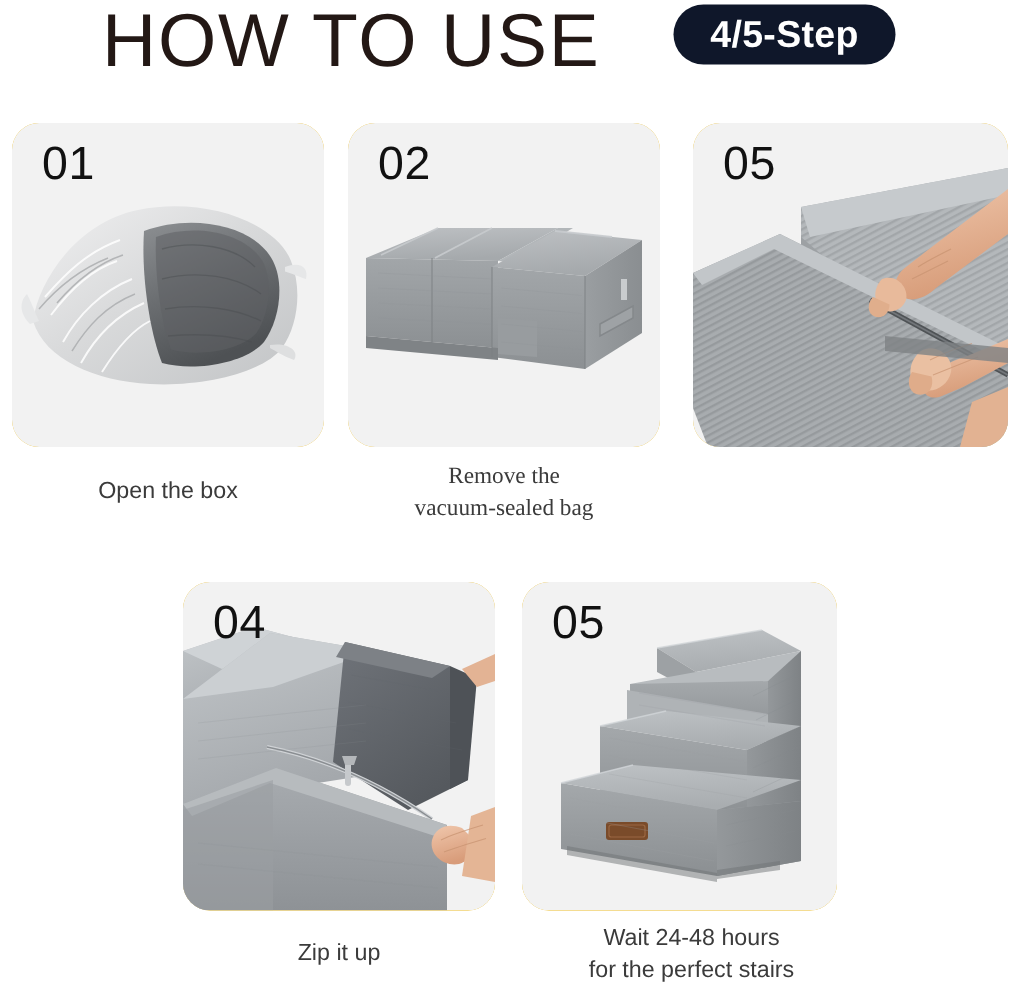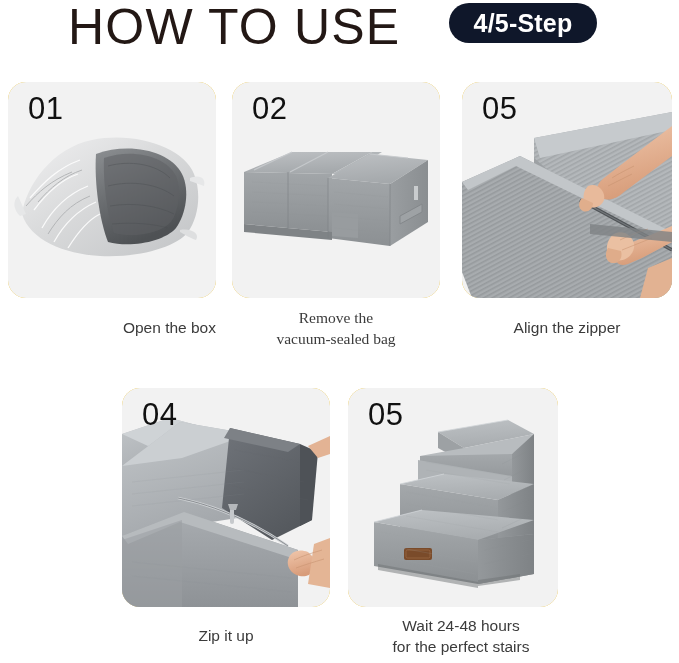--- a/index.html
+++ b/index.html
@@ -44,21 +44,21 @@
   
   .caption{
     position:absolute;text-align:center;
     font-size:15.5px;line-height:21px;color:#3B3B3B;font-weight:400;
   }
 
   
   #card-01{left:8px;  top:82px; width:208px;height:216px;}
   #card-02{left:232px;top:82px; width:208px;height:216px;}
   #card-03{left:462px;top:82px; width:210px;height:216px;}
-  #cap-01{left:8px;  top:317px;width:208px;text-align:right;}
+  #cap-01{left:8px;  top:317px;width:208px;}
   #cap-02{left:232px;top:307px;width:208px;font-family:Liberation Serif, serif;}
   #cap-03{left:462px;top:317px;width:210px;}
 
   
   #card-04{left:122px;top:388px;width:208px;height:219px;text-align:right;}
   #card-05{left:348px;top:388px;width:210px;height:219px;}
   #cap-04{left:122px;top:625px;width:208px;}
   #cap-05{left:356px;top:615px;width:210px;}
 </style>
 </head>
@@ -378,23 +378,20 @@
     <div class="num">05</div>
   </div>
 
   <div class="caption" id="cap-01">
     <div>Open the box</div>
   </div>
   <div class="caption" id="cap-02">
     <div>Remove the</div>
     <div>vacuum-sealed bag</div>
   </div>
-  <div class="caption" id="cap-03">
-    <div>Align the zipper</div>
-  </div>
   <div class="caption" id="cap-04">
     <div>Zip it up</div>
   </div>
   <div class="caption" id="cap-05">
     <div>Wait 24-48 hours</div>
     <div>for the perfect stairs</div>
   </div>
 
 </div>
 

